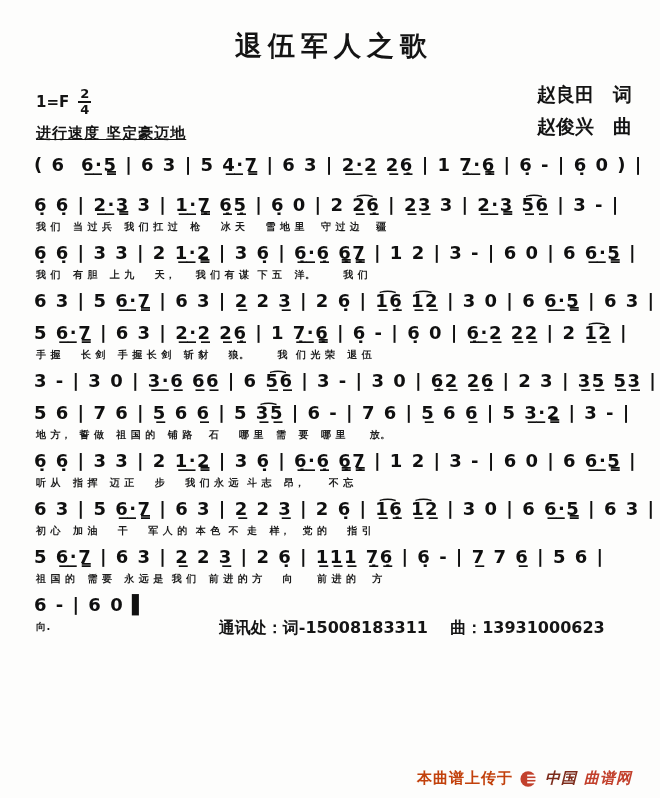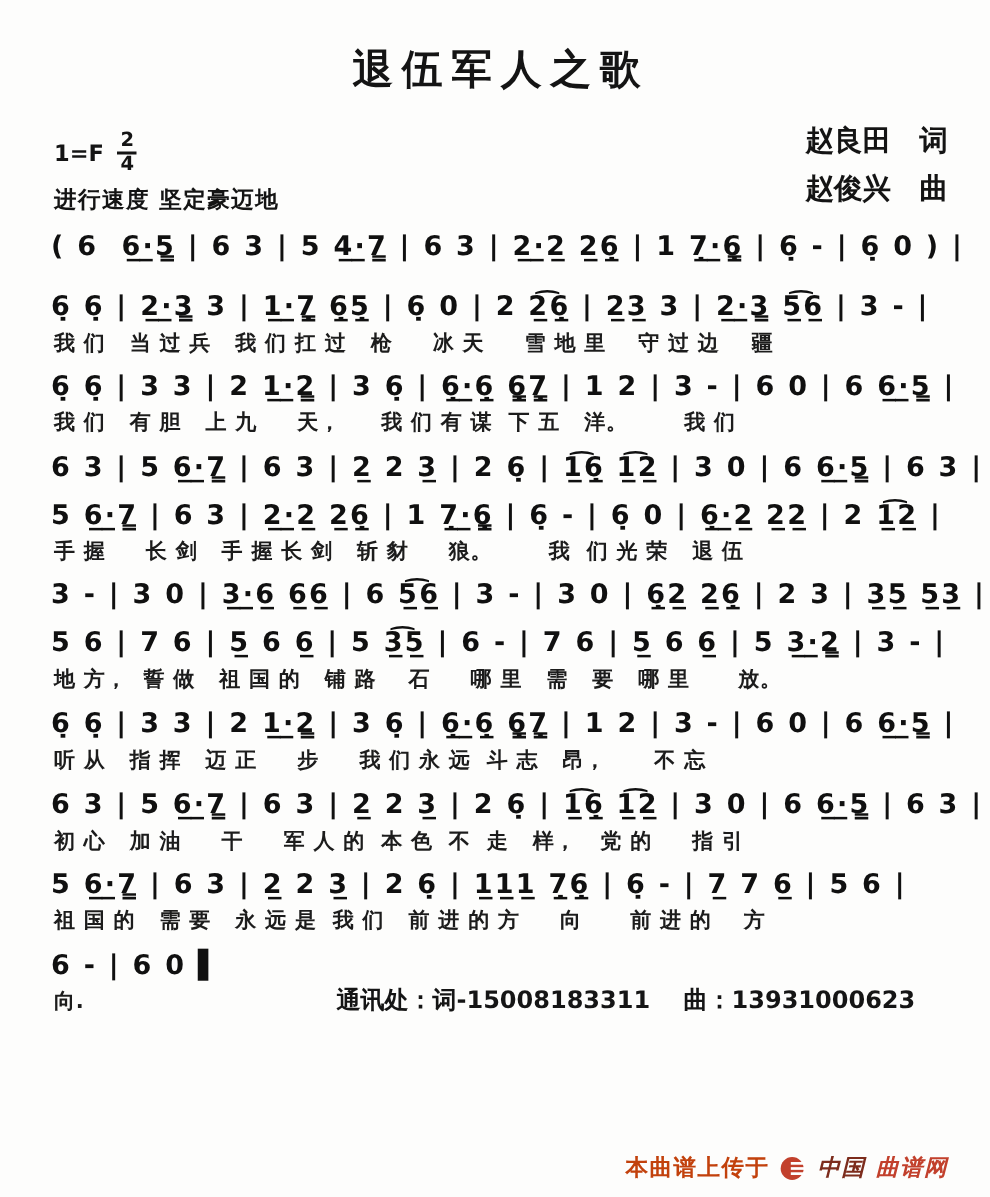--- a/index.html
+++ b/index.html
@@ -24,34 +24,34 @@
   .meta-row{
     display:flex;
     justify-content:space-between;
     align-items:flex-end;
     margin:14px 2px 6px 2px;
   }
   .meta-left{font-size:15px;font-weight:bold;}
   .key-line{display:flex;align-items:center;}
   .timesig{display:inline-flex;flex-direction:column;align-items:center;line-height:1.05;font-size:13px;font-weight:bold;margin-left:9px;}
   .ts-top{border-bottom:2px solid #141414;padding:0 2px;}
-  .tempo{margin-top:7px;font-size:15px;font-weight:bold;letter-spacing:1px;}
+  .tempo{margin-top:7px;font-size:15px;font-weight:bold;letter-spacing:1px;text-decoration:underline;}
   .meta-right{text-align:right;font-size:19px;font-weight:bold;line-height:1.7;}
   .score{margin-top:8px;}
   .line-block{margin-bottom:5px;}
   .notes{
     font-size:18px;
     font-weight:bold;
     white-space:pre;
     letter-spacing:1.5px;
     line-height:1.5;
     color:#101010;
   }
   .lyrics{
-    font-size:14px;
+    font-size:10px;
     font-weight:bold;
     white-space:pre;
     letter-spacing:0.5px;
     line-height:1.4;
     margin:2px 0 4px 2px;
     color:#1c1c1c;
     min-height:6px;
   }
   .final-row{display:flex;align-items:flex-start;}
   .contact{

